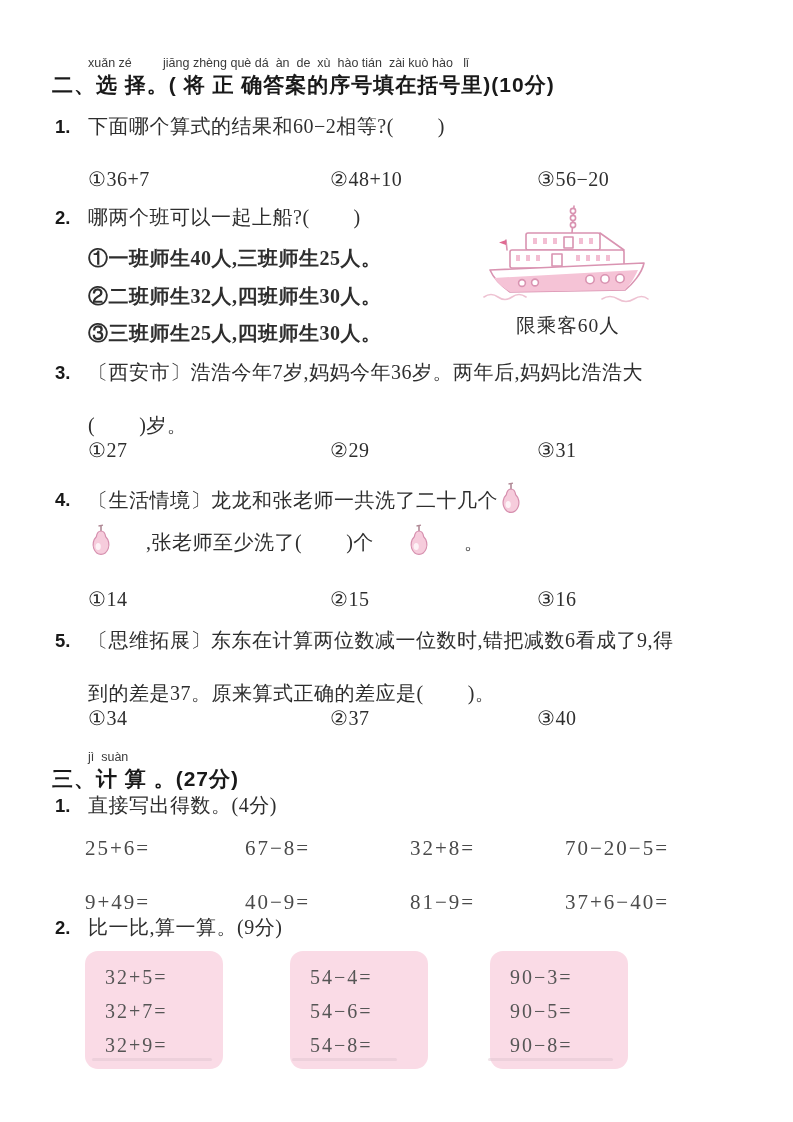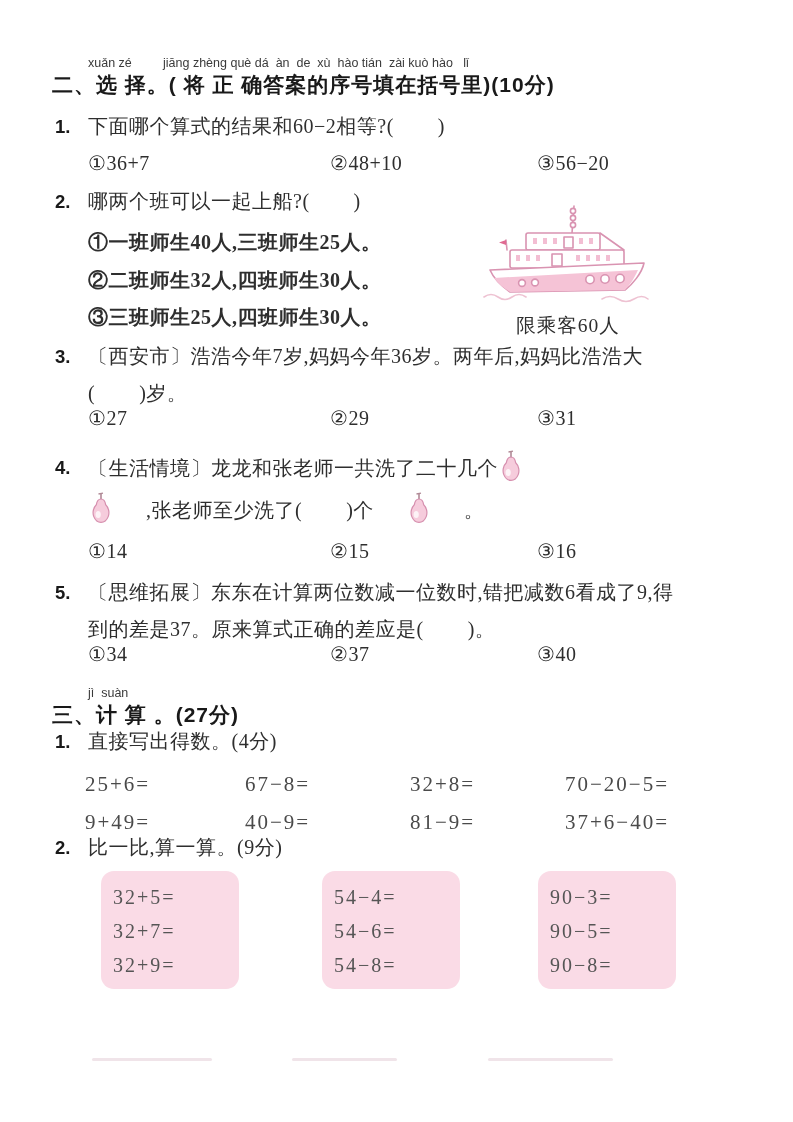--- a/index.html
+++ b/index.html
@@ -24,41 +24,40 @@
     font-size:18.5px; color:#191919; width:33px; flex:0 0 33px;
   }
   .qtext { font-size:20px; white-space:pre-wrap; letter-spacing:0.5px; }
   .qline { margin-left:88px; font-size:20px; white-space:pre-wrap; letter-spacing:0.5px; line-height:25px; }
   .opts { margin-left:88px; font-size:20px; line-height:25px; }
   .opt { white-space:pre-wrap; letter-spacing:0.5px; }
   .opt-c1 { display:inline-block; width:242px; }
   .opt-c2 { display:inline-block; width:207px; }
   .optlines { margin-left:88px;font-weight:bold; }
   .optline { font-size:20px; line-height:37.5px; white-space:pre-wrap; letter-spacing:0.5px; }
-  .m-top-15 { margin-top:15px; } .m-top-13 { margin-top:13px; } .m-top-12 { margin-top:12px; }
+  .m-top-15 { margin-top:15px; } .m-top-13 { margin-top:13px; } .m-top-12 { margin-top:28px; }
   .m-top-10 { margin-top:10px; } .m-top-7  { margin-top:7px; }  .m-top-14 { }
   .m-top-20 { margin-top:20px; } .m-top-8  { margin-top:8px;gap:32px; }  .m-top-16 { margin-top:16px; }
   .m-top-18 { margin-top:18px; } .m-top-17 { margin-top:17px; } .m-top-11 { margin-top:11px; }
 
   .pearline { display:flex; align-items:center; line-height:34px; }
   .pearline .qtext, .pearline .frag { font-size:20px; white-space:pre-wrap; letter-spacing:0.5px; }
   .pear { flex:0 0 auto; margin:0 1px; position:relative; top:-2px; }
 
   .boat { position:absolute; left:480px; top:200px; width:176px; }
   .boat-caption { text-align:center; font-size:19.5px; color:#2e2e2e; margin-top:0; letter-spacing:1px; }
 
   .eqrow { margin-left:85px; font-size:21px; color:#4a4a4a; line-height:26px; letter-spacing:2px; }
   .eq { display:inline-block; }
   .eq-c1 { width:160px; } .eq-c2 { width:165px; } .eq-c3 { width:155px; }
 
   .boxrow { margin-left:85px; display:flex; }
   .pinkbox {
     width:138px; border-radius:13px; background:#fadbe6;
-    padding:9px 0 7px 12px;
-    margin-left:16px;
+    padding:9px 0 7px 20px;
   }
   .pinkbox .eqline { font-size:20px; color:#555; line-height:34px; letter-spacing:2px; white-space:pre; }
   .gap1 { margin-right:67px; } .gap2 { margin-right:62px; }
 
   .bleed { position:absolute; top:1058px; height:3px; border-radius:2px; background:rgba(222,196,206,0.45); }
   .bleed-1 { left:92px;  width:120px; }
   .bleed-2 { left:292px; width:105px; }
   .bleed-3 { left:488px; width:125px; }
 </style>
 </head>

